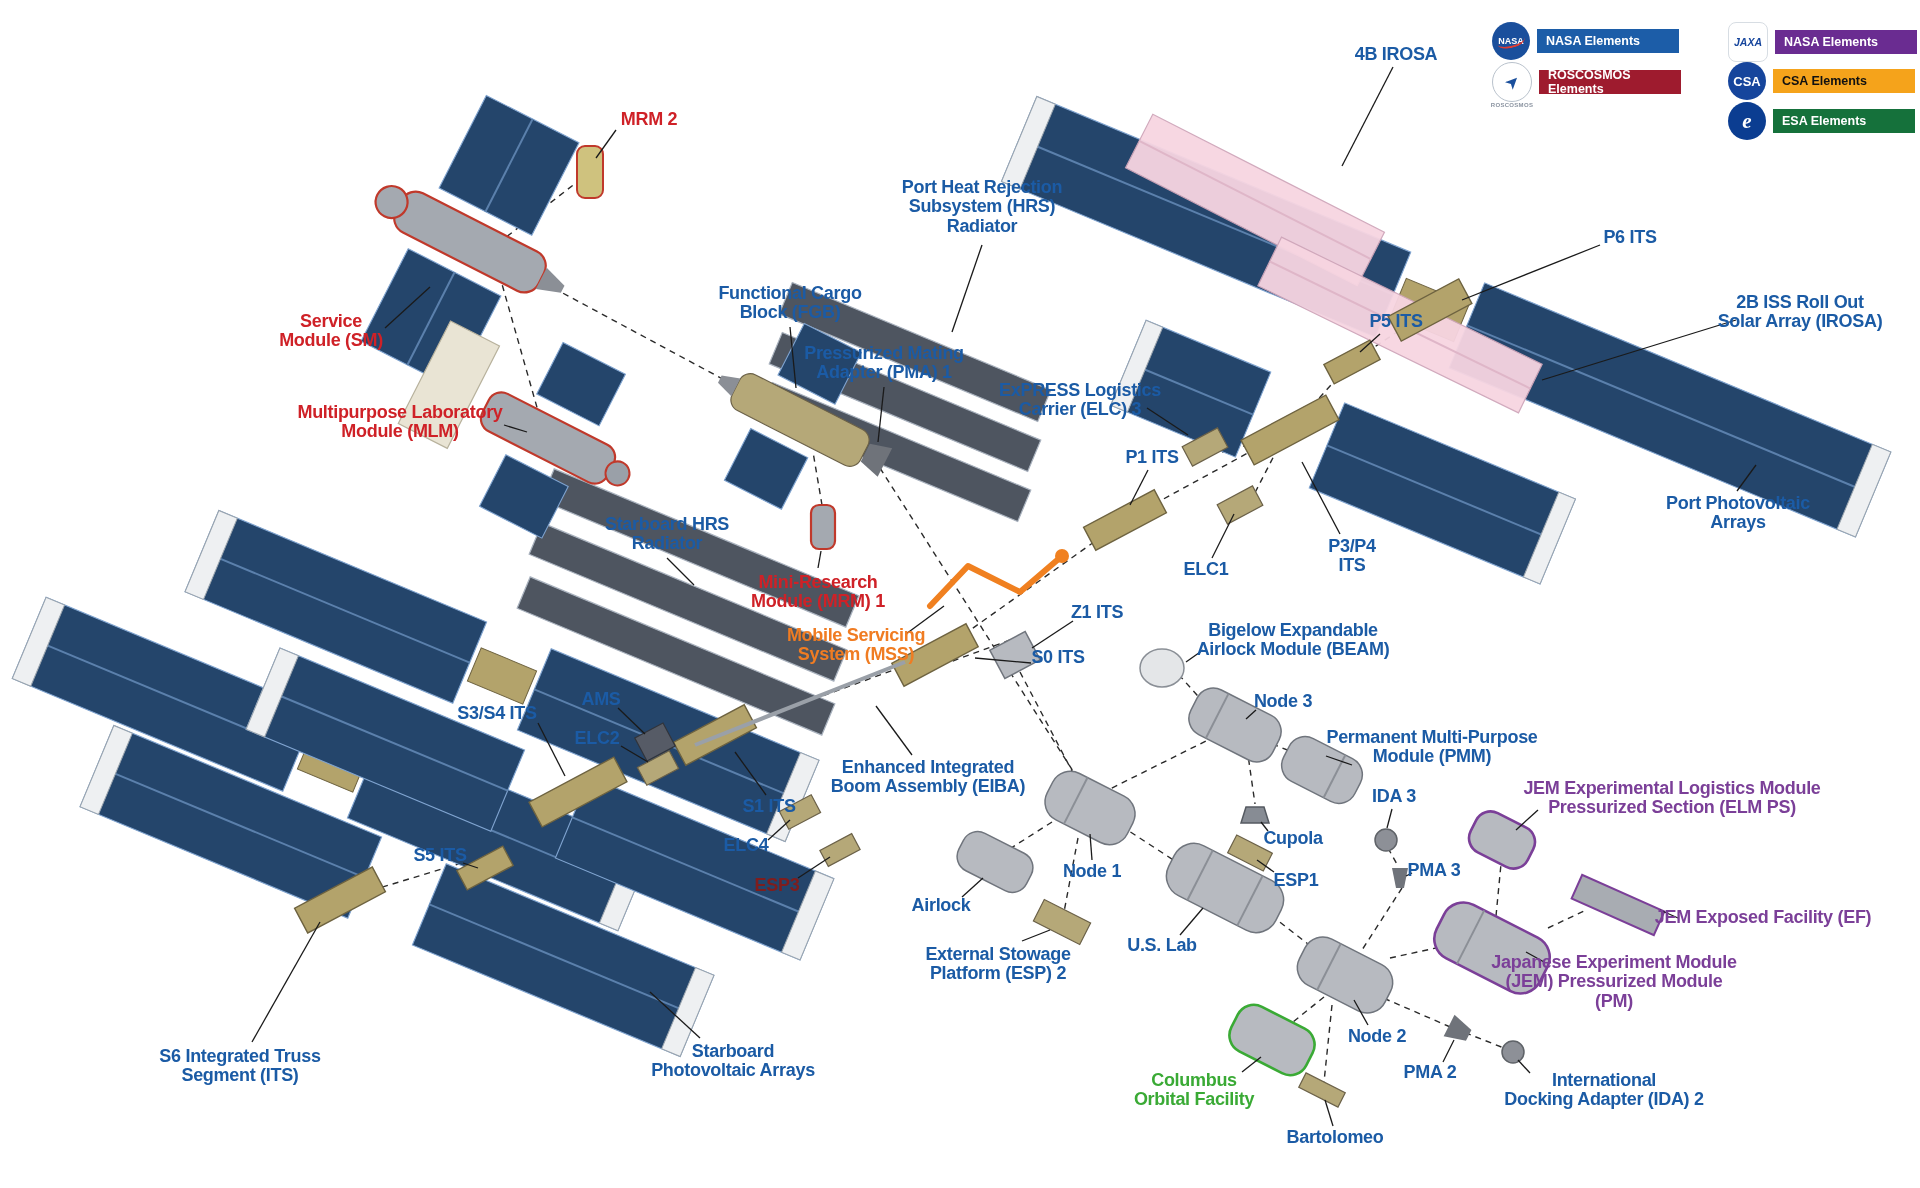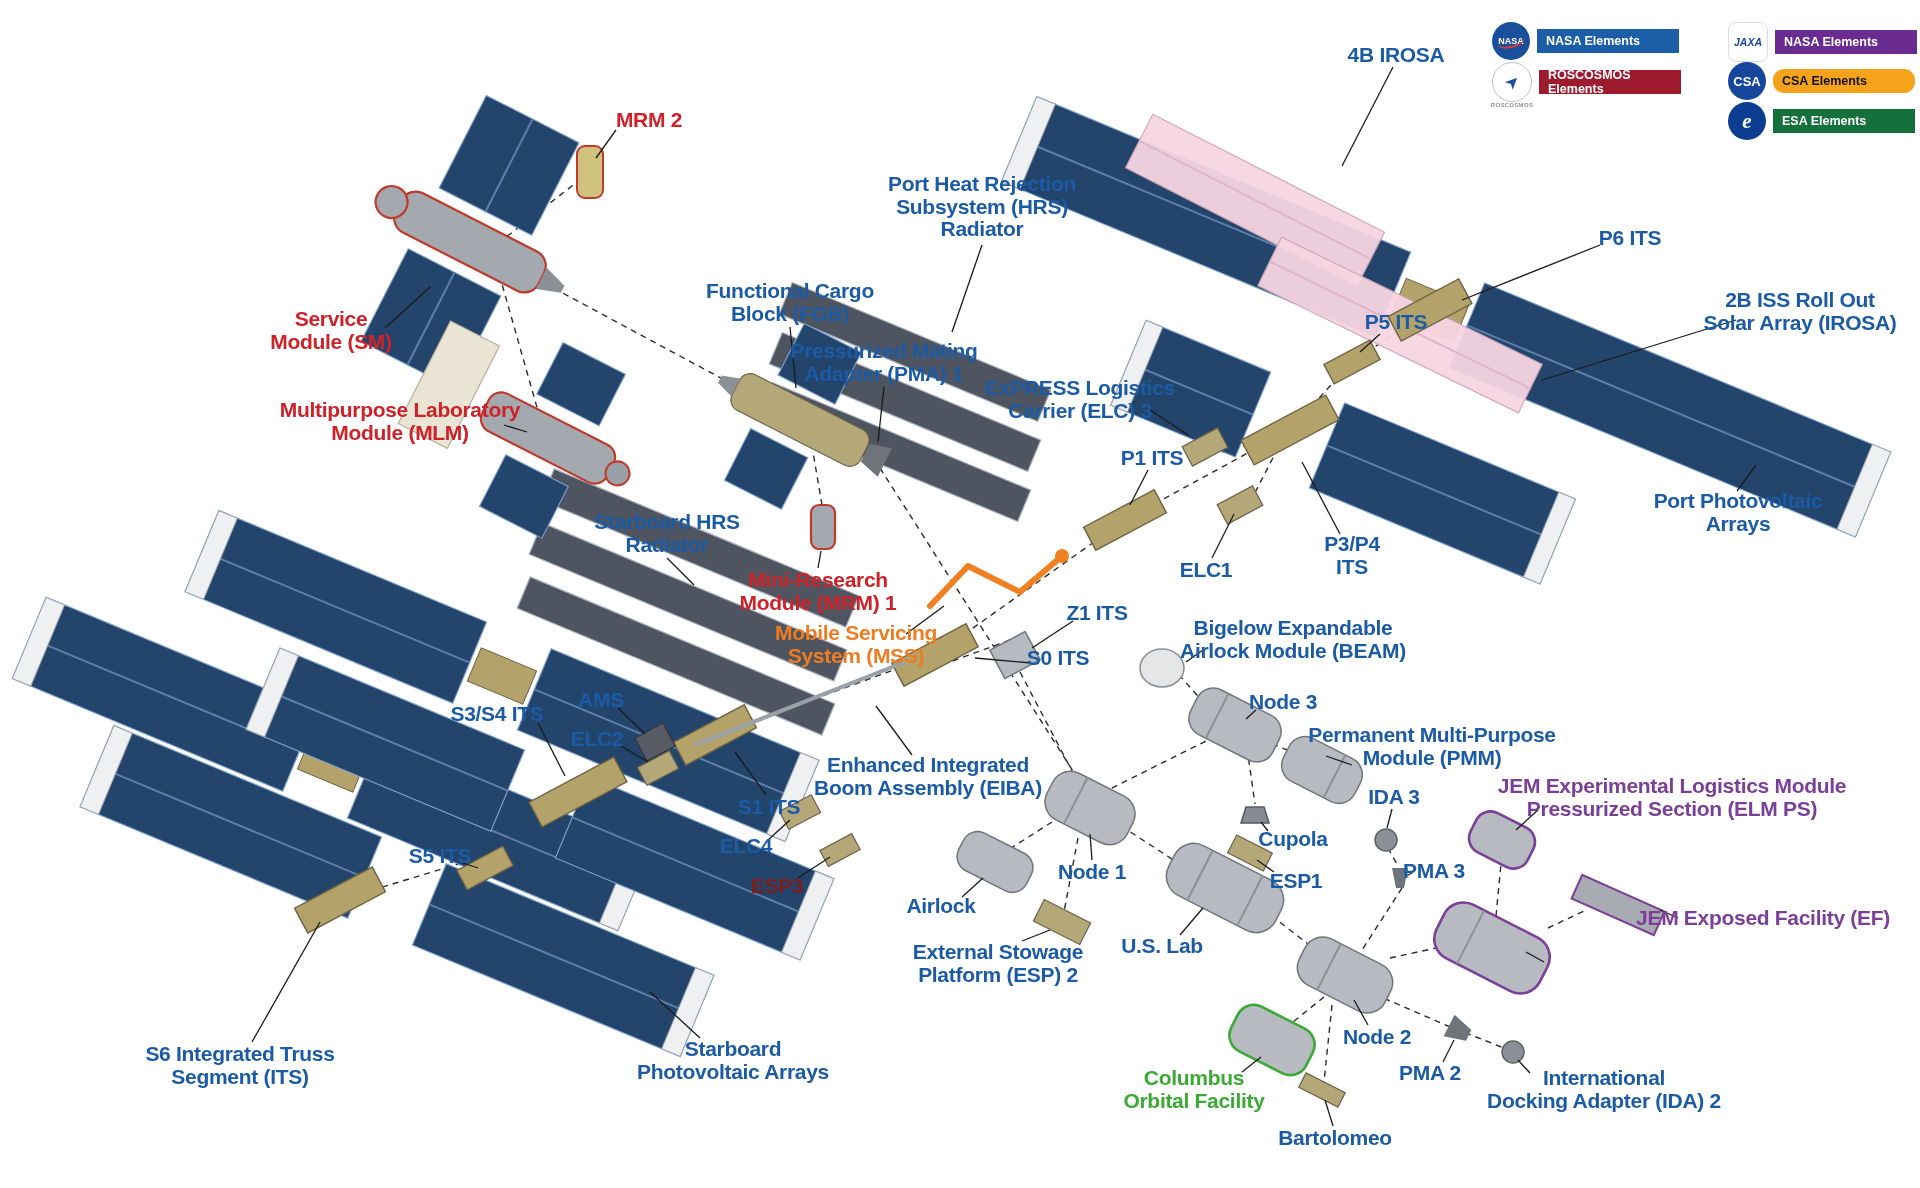--- a/index.html
+++ b/index.html
@@ -1,21 +1,21 @@
 <!DOCTYPE html>
 <html><head>
 <meta charset="utf-8">
 <style>
   html,body{margin:0;padding:0;background:#fff;}
   .stage{position:relative;width:1920px;height:1188px;background:#fff;overflow:hidden;
          font-family:"Liberation Sans",sans-serif;}
   svg.art{position:absolute;left:0;top:0;z-index:1;}
   #labels{position:absolute;left:0;top:0;width:100%;height:100%;z-index:2;pointer-events:none;}
   .label{position:absolute;transform:translate(-50%,-50%);
-         font-weight:bold;font-size:21px;line-height:1.08;letter-spacing:-0.3px;
+         font-weight:bold;font-size:18px;line-height:1.08;letter-spacing:-0.3px;
          text-align:center;white-space:pre;}
   
   .sa{fill:#24456b;stroke:#7fa3cf;stroke-width:1.1;}
   .sa-seam{stroke:#5b80ac;stroke-width:2;}
   .sa-tip{fill:#eef0f2;stroke:#9aa4ae;stroke-width:1;}
   .sa-hub{fill:#b3a36b;stroke:#6e6340;stroke-width:1;}
   .pink{fill:#f7d5e1;stroke:#cfa6ba;stroke-width:1.2;opacity:0.95;}
   .truss{fill:#b3a36b;stroke:#6e6340;stroke-width:1.4;}
   .mod{fill:#b7bac0;stroke:#70757d;stroke-width:1.5;}
   .mod-red{fill:#a4a9b0;stroke:#c0392b;stroke-width:2.2;}
@@ -443,41 +443,44 @@
       <div class="label" style="left: 1377px; top: 1037px; color: rgb(27, 91, 165);">Node 2</div>
       <div class="label" style="left: 1430px; top: 1073px; color: rgb(27, 91, 165);">PMA 2</div>
       <div class="label" style="left: 1604px; top: 1090px; color: rgb(27, 91, 165);">International
 Docking Adapter (IDA) 2</div>
       <div class="label" style="left: 1335px; top: 1138px; color: rgb(27, 91, 165);">Bartolomeo</div>
       <div class="label" style="left: 1194px; top: 1090px; color: rgb(58, 170, 53);">Columbus
 Orbital Facility</div>
       <div class="label" style="left: 1672px; top: 798px; color: rgb(123, 63, 152);">JEM Experimental Logistics Module
 Pressurized Section (ELM PS)</div>
       <div class="label" style="left: 1763px; top: 918px; color: rgb(123, 63, 152);">JEM Exposed Facility (EF)</div>
+      <div class="label" style="left: 1614px; top: 982px; color: rgb(123, 63, 152);">Japanese Experiment Module
+(JEM) Pressurized Module
+(PM)</div>
     </div>
 
   <div class="legend">
     <div class="lg-item lg-nasa">
       <span class="lg-logo logo-nasa">NASA</span>
       <span class="lg-bar" style="background: rgb(28, 93, 168); color: rgb(255, 255, 255);">NASA Elements</span>
     </div>
     <div class="lg-item lg-roscosmos">
       <span class="lg-logo logo-roscosmos">
         <span class="glyph">➤</span>
         <span class="lg-caption">ROSCOSMOS</span>
       </span>
       <span class="lg-bar" style="background: rgb(158, 27, 46); color: rgb(255, 255, 255);">ROSCOSMOS Elements</span>
     </div>
     <div class="lg-item lg-jaxa">
       <span class="lg-logo logo-jaxa">JAXA</span>
       <span class="lg-bar" style="background: rgb(106, 44, 145); color: rgb(255, 255, 255);">NASA Elements</span>
     </div>
     <div class="lg-item lg-csa">
       <span class="lg-logo logo-csa">CSA</span>
-      <span class="lg-bar" style="background: rgb(245, 163, 27); color: rgb(17, 17, 17); border-radius: 11px;">CSA Elements</span>
+      <span class="lg-bar" style="background: rgb(245, 163, 27); color: rgb(17, 17, 17);">CSA Elements</span>
     </div>
     <div class="lg-item lg-esa">
       <span class="lg-logo logo-esa">e</span>
       <span class="lg-bar" style="background: rgb(21, 113, 59); color: rgb(255, 255, 255);">ESA Elements</span>
     </div>
   </div>
 
 </div>
 
 </body></html>

